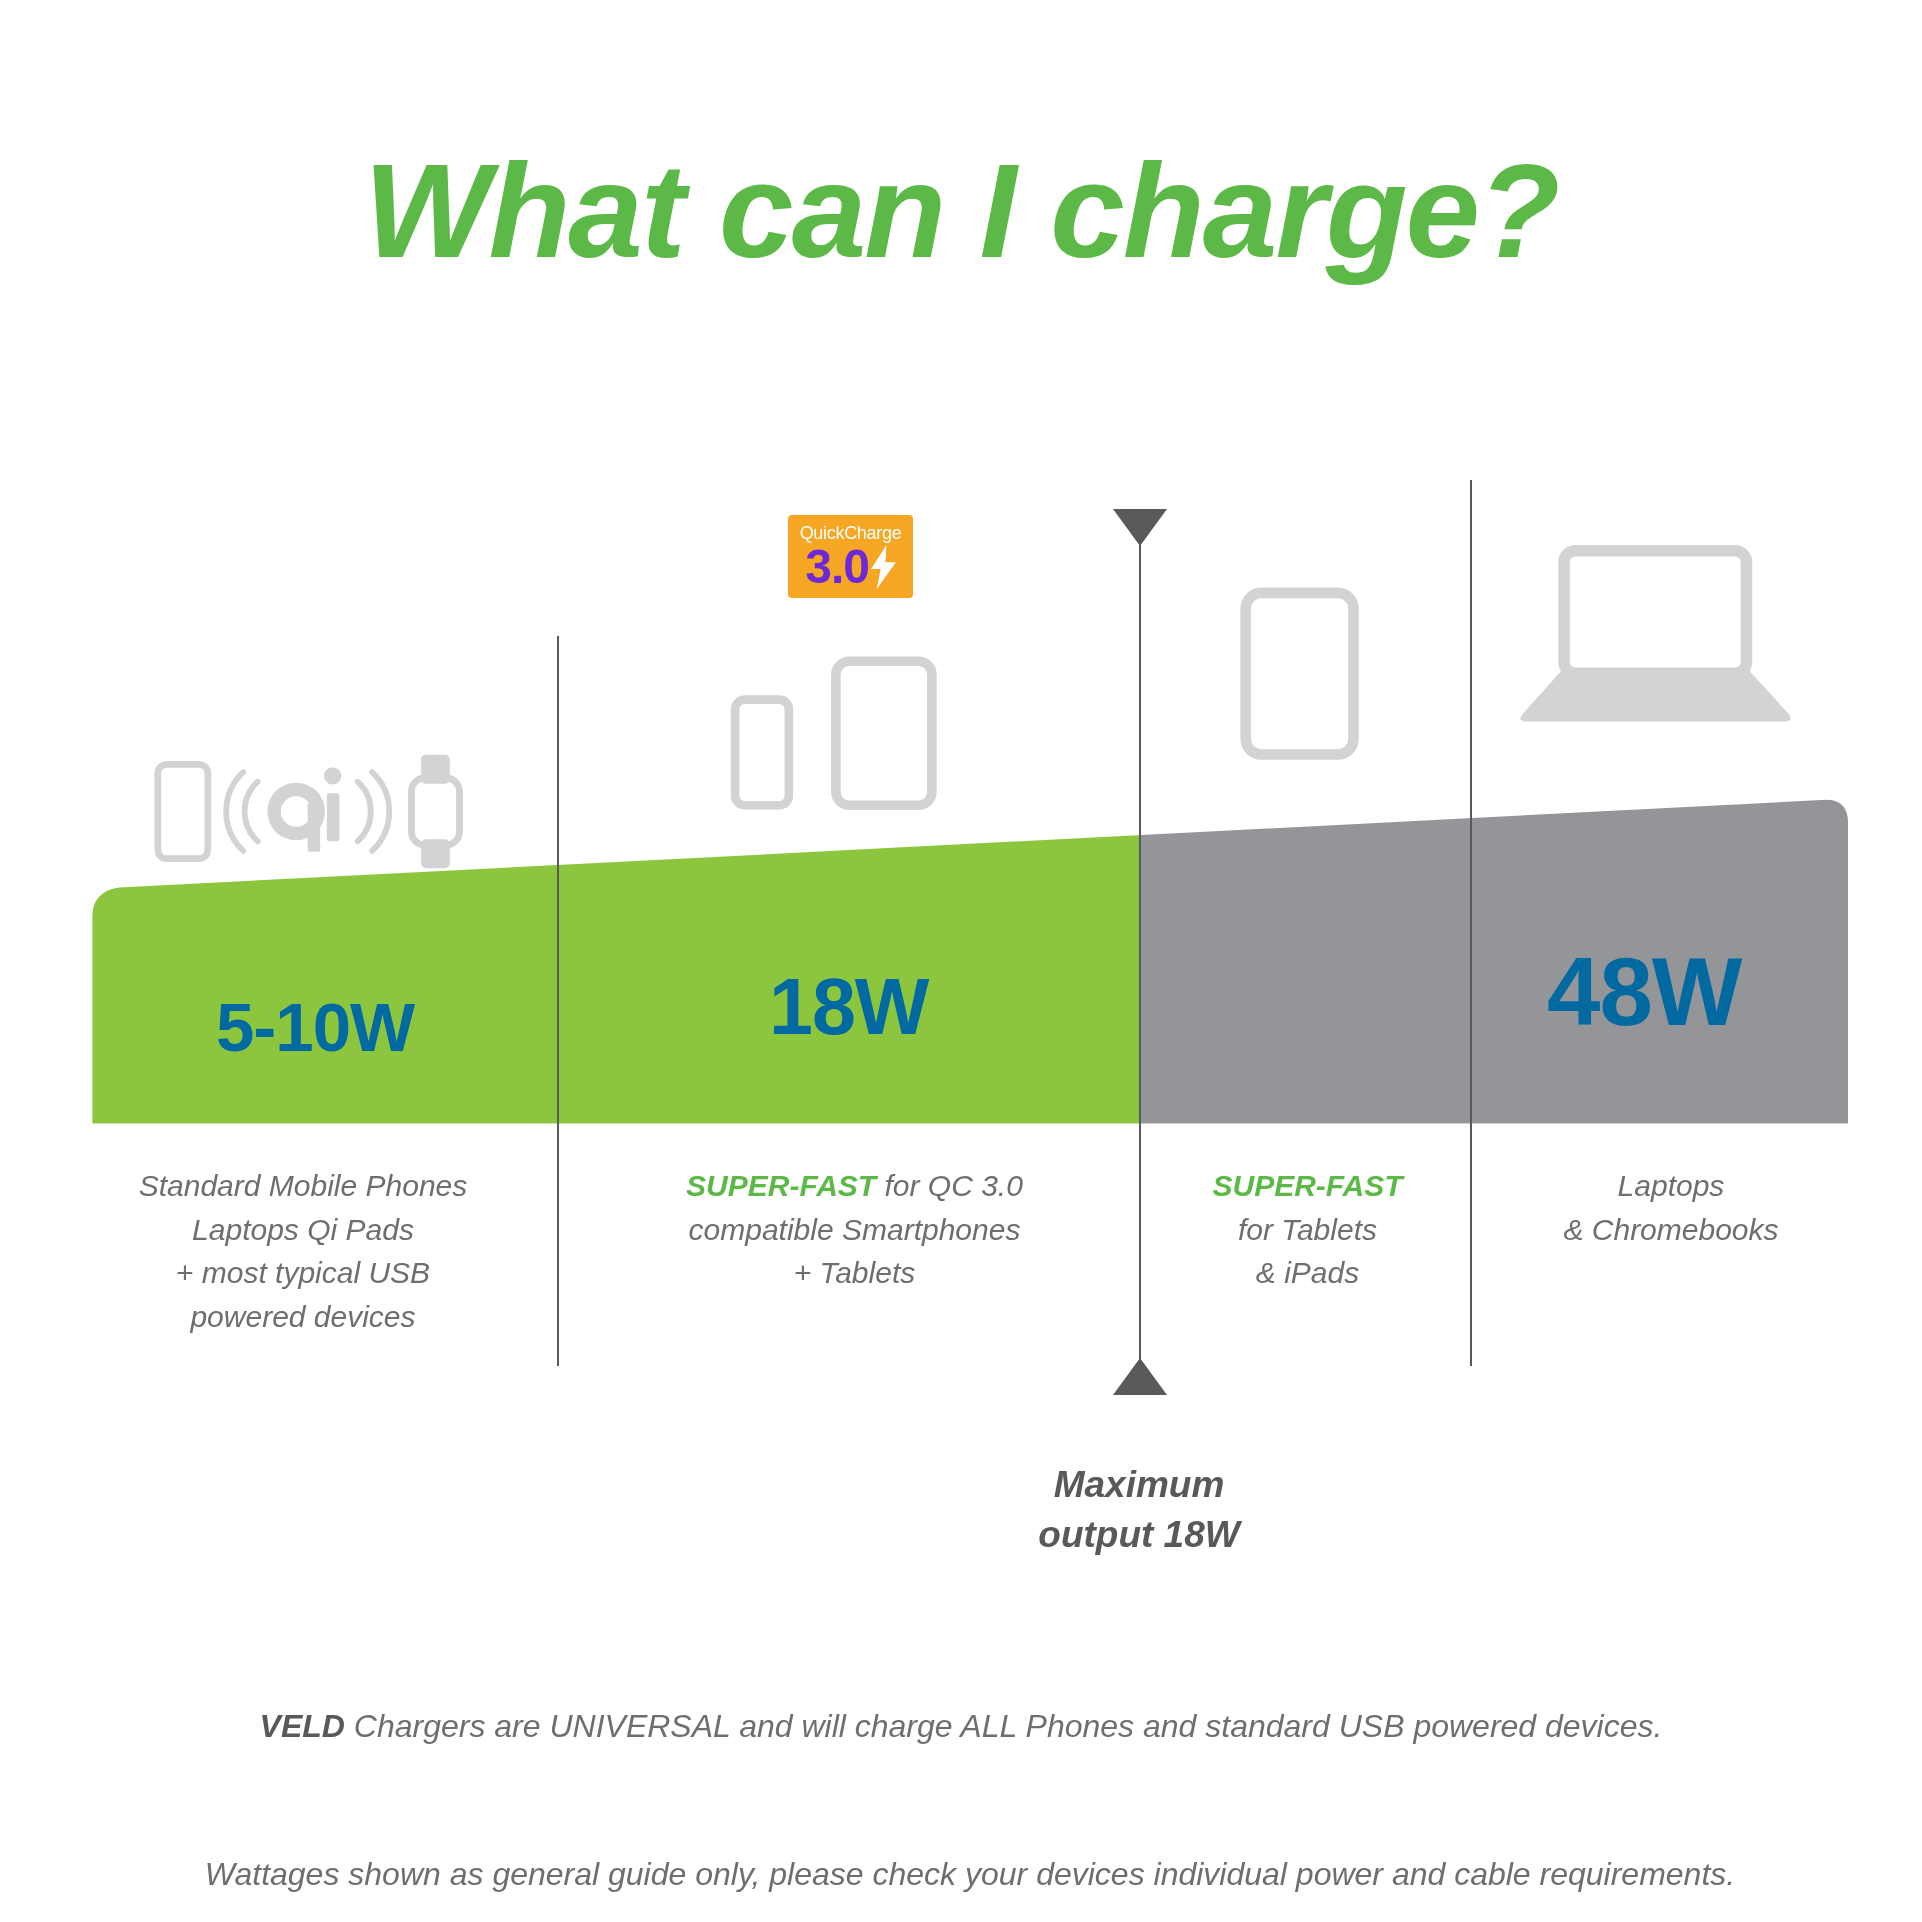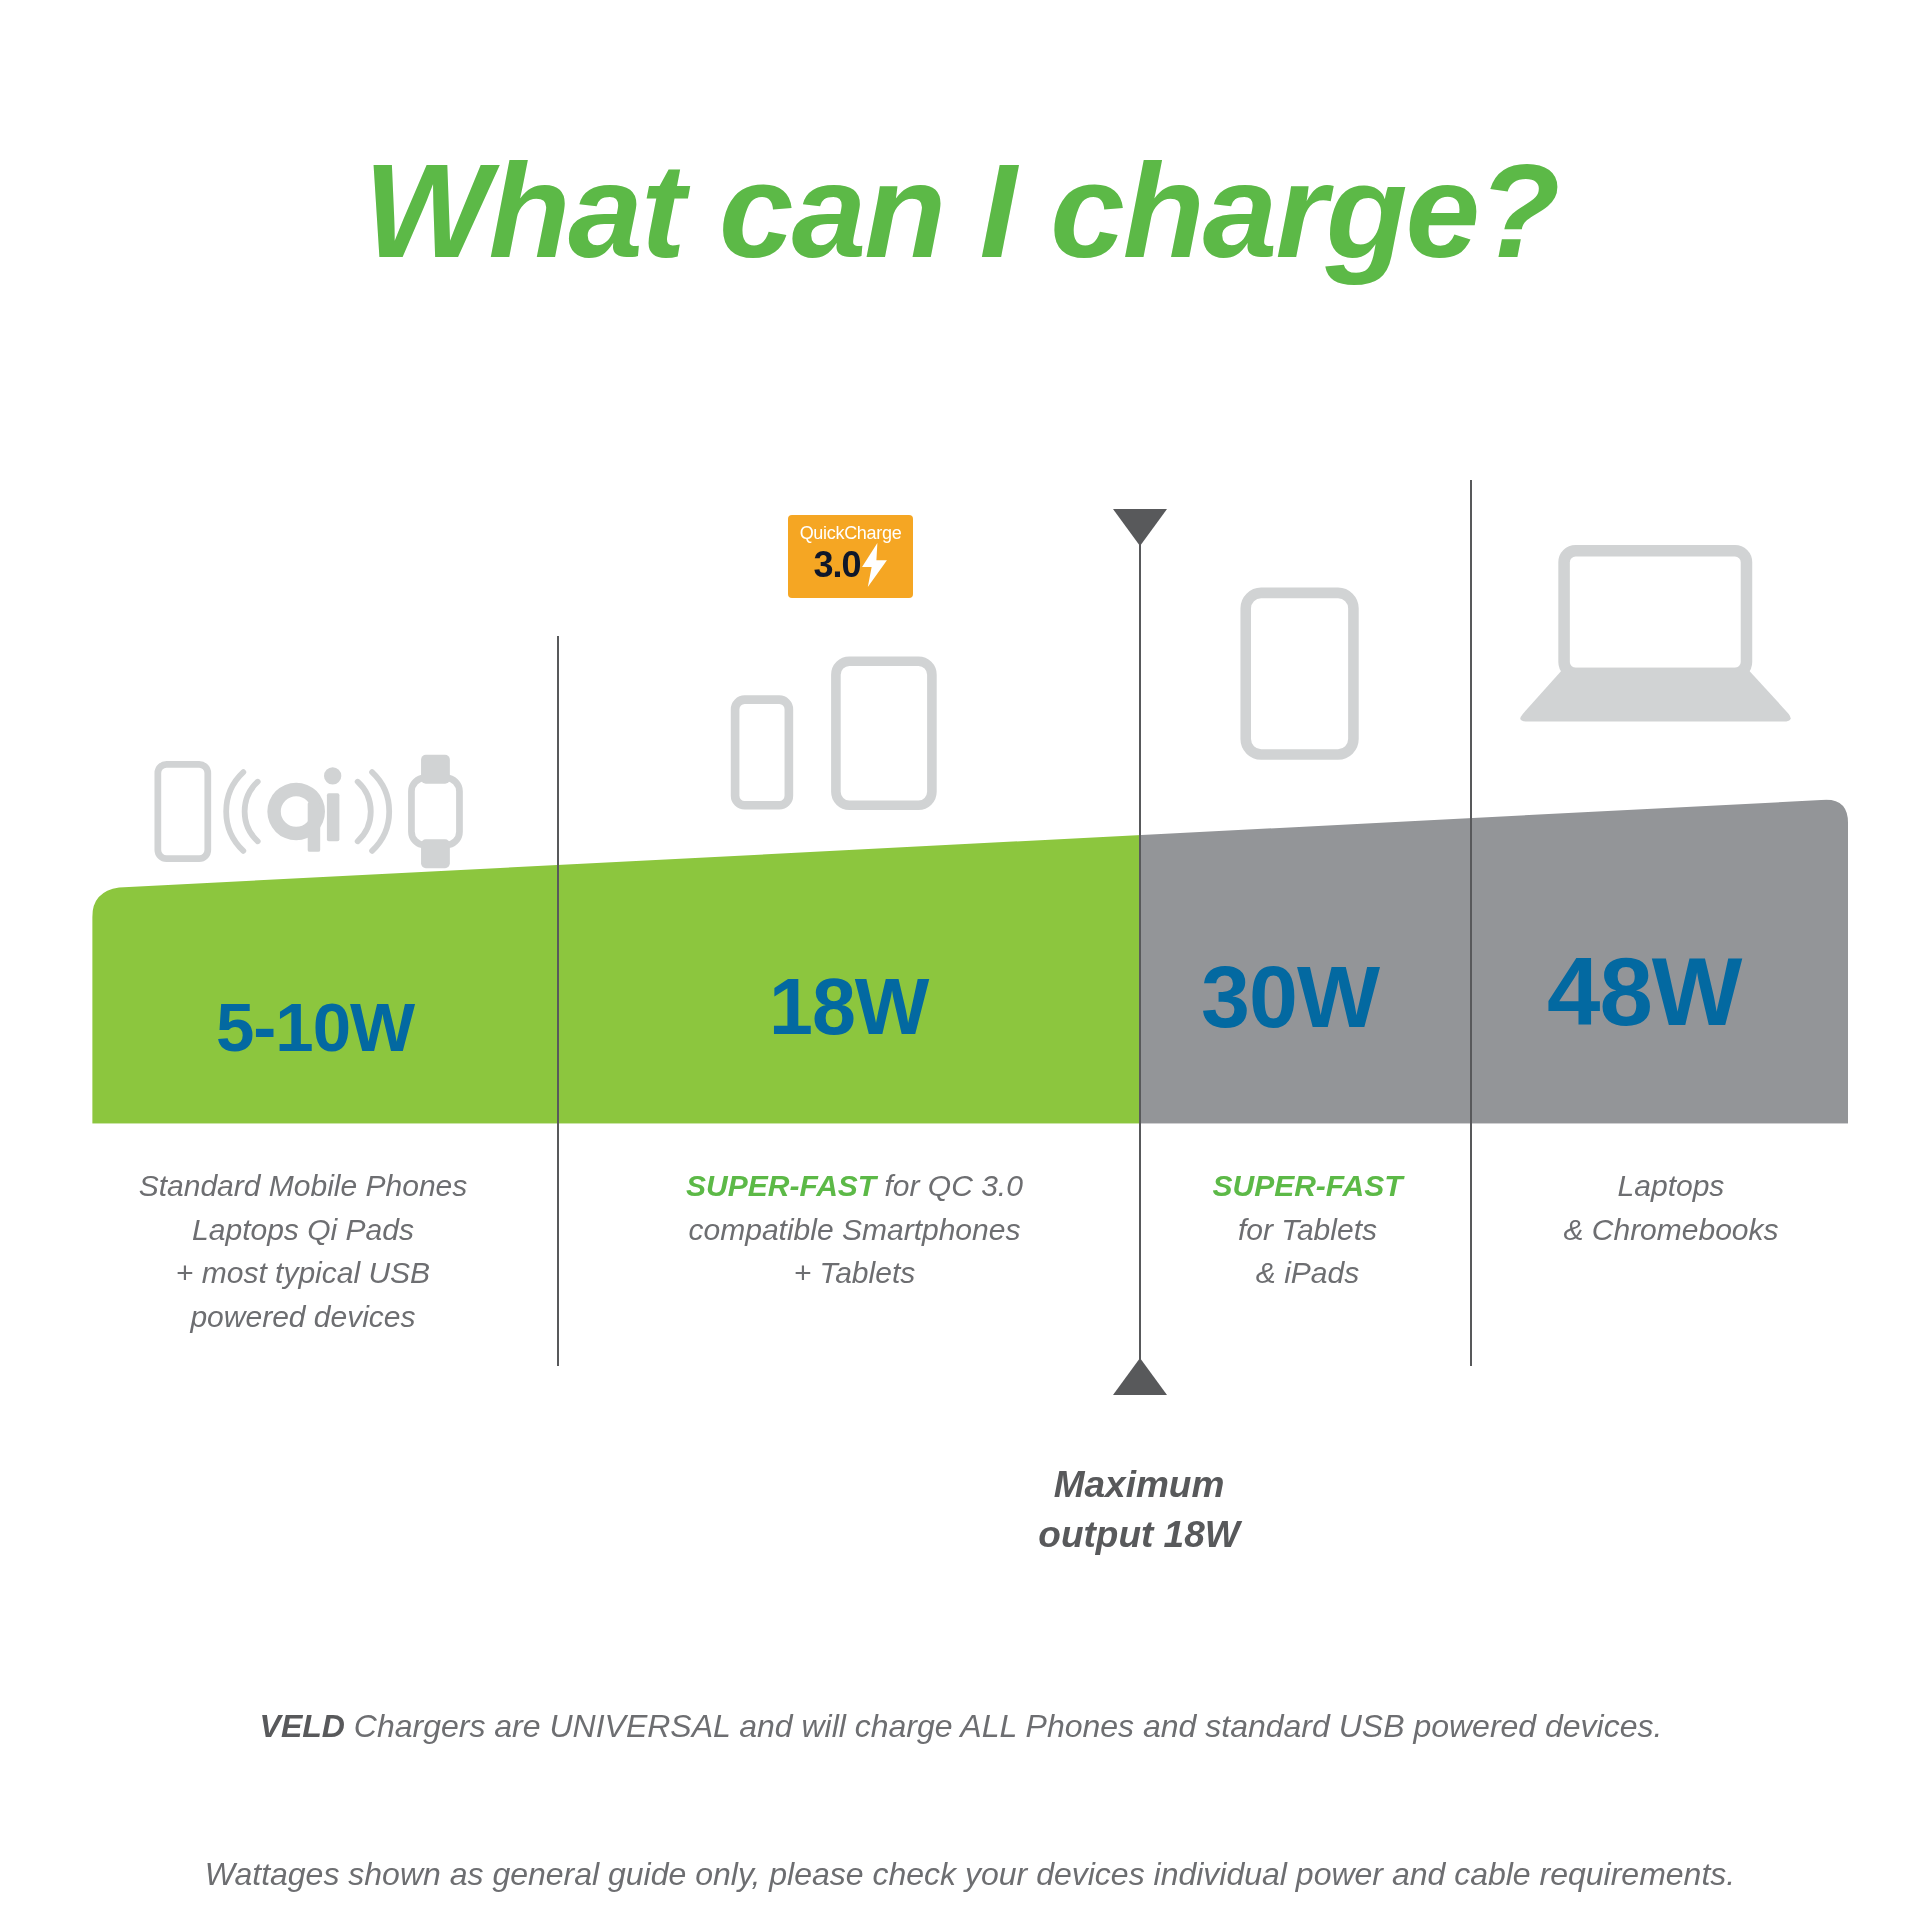--- a/index.html
+++ b/index.html
@@ -116,22 +116,22 @@
     font-family: "Liberation Sans", sans-serif;
     letter-spacing: -0.3px;
   }
   #qc-badge .qc-row {
     display: flex;
     align-items: center;
     justify-content: center;
     margin-top: 1px;
   }
   #qc-badge .qc-ver {
-    color: #0f172a;
-    font-size: 36px;
+    color: #6d28d9;
+    font-size: 48px;
     font-weight: bold;
     line-height: 1;
     letter-spacing: -1px;
     font-family: "Liberation Sans", sans-serif;
   }
 
   
   .caption {
     position: absolute;
     text-align: center;
@@ -199,21 +199,20 @@
       </clipPath>
     </defs>
     <g clip-path="url(#wedgeClip)">
       <rect x="0" y="0" width="1186" height="340" fill="#8CC63E"></rect>
       <rect x="1186" y="0" width="815" height="340" fill="#939598"></rect>
     </g>
   </svg>
 
   <div class="bar-label l0">5-10W</div>
   <div class="bar-label l1">18W</div>
-  <div class="bar-label l2">30W</div>
   <div class="bar-label l3">48W</div>
 
   <div class="divider d1"></div>
   <div class="divider d2"></div>
   <div class="divider d3"></div>
 
   <div class="arrow down"></div>
   <div class="arrow up"></div>
 
   <svg class="icon-group" id="icons-col0" width="317" height="125" viewBox="0 0 330 130" xmlns="http://www.w3.org/2000/svg">

